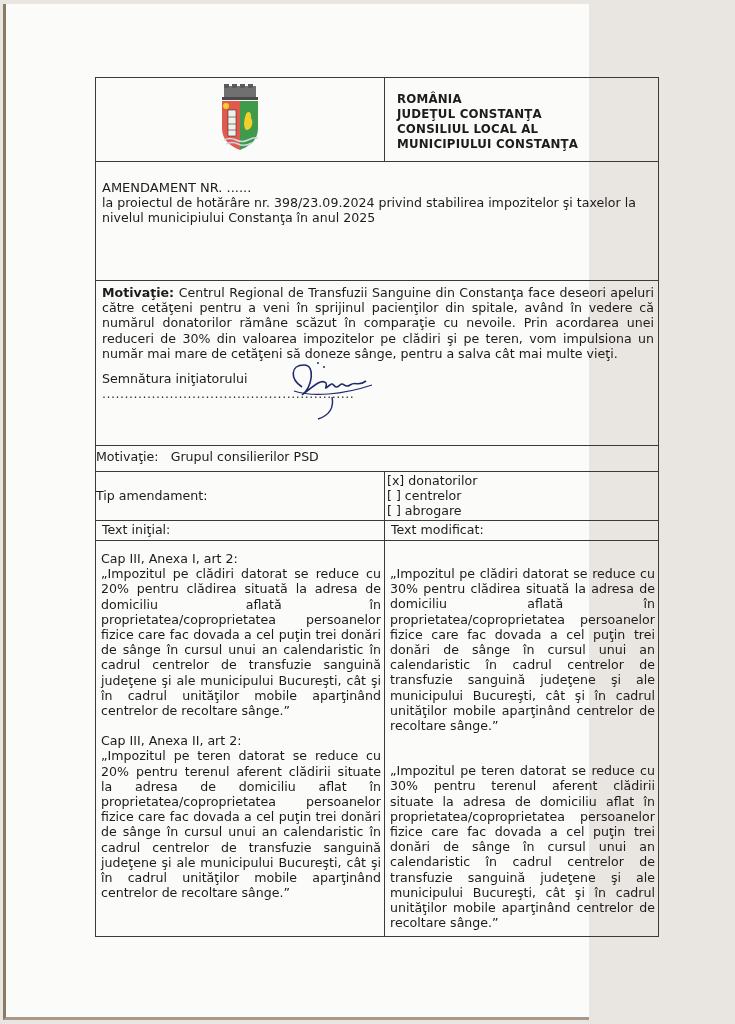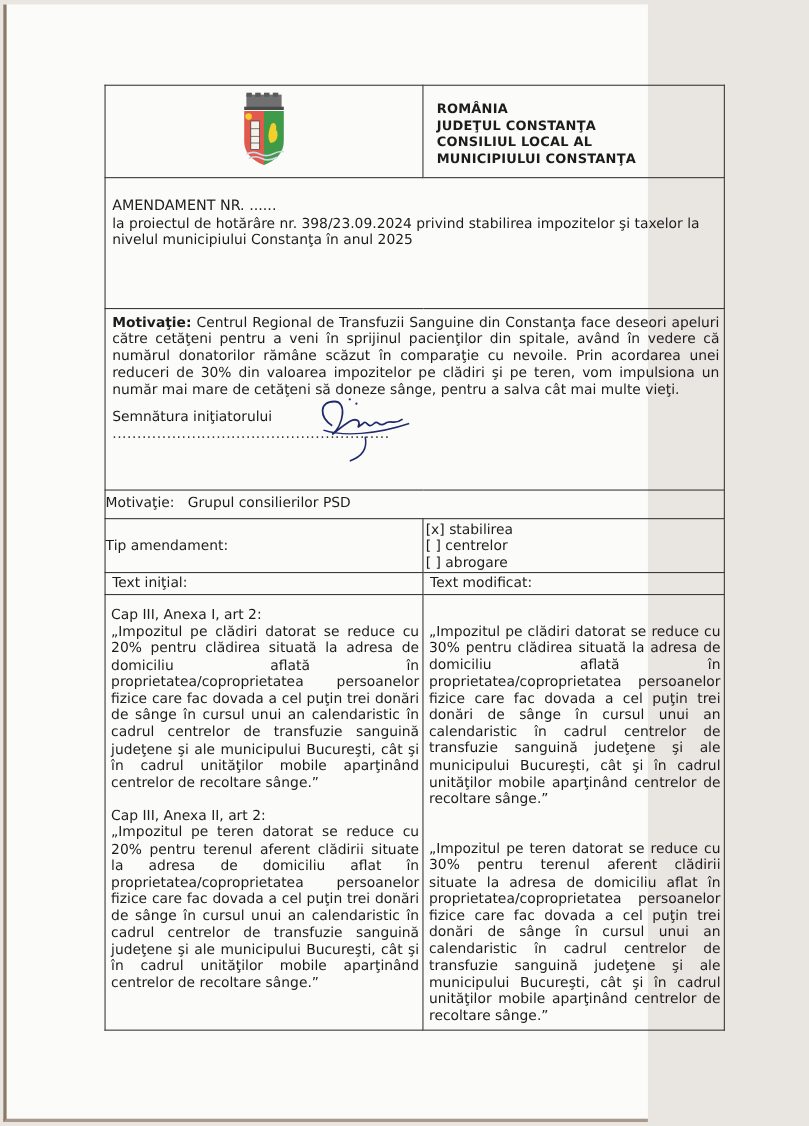--- a/index.html
+++ b/index.html
@@ -116,21 +116,21 @@
         <span>&nbsp;</span>
         <span>Grupul consilierilor PSD</span>
       </td>
     </tr>
 
     <tr>
       <td class="tip-left">Tip amendament:</td>
       <td class="tip-right">
         <div>
           <span>[x]</span>
-          <span>stabilirea</span>
+          <span>donatorilor</span>
         </div>
         <div>
           <span>[ ]</span>
           <span>centrelor</span>
         </div>
         <div>
           <span>[ ]</span>
           <span>abrogare</span>
         </div>
       </td>

